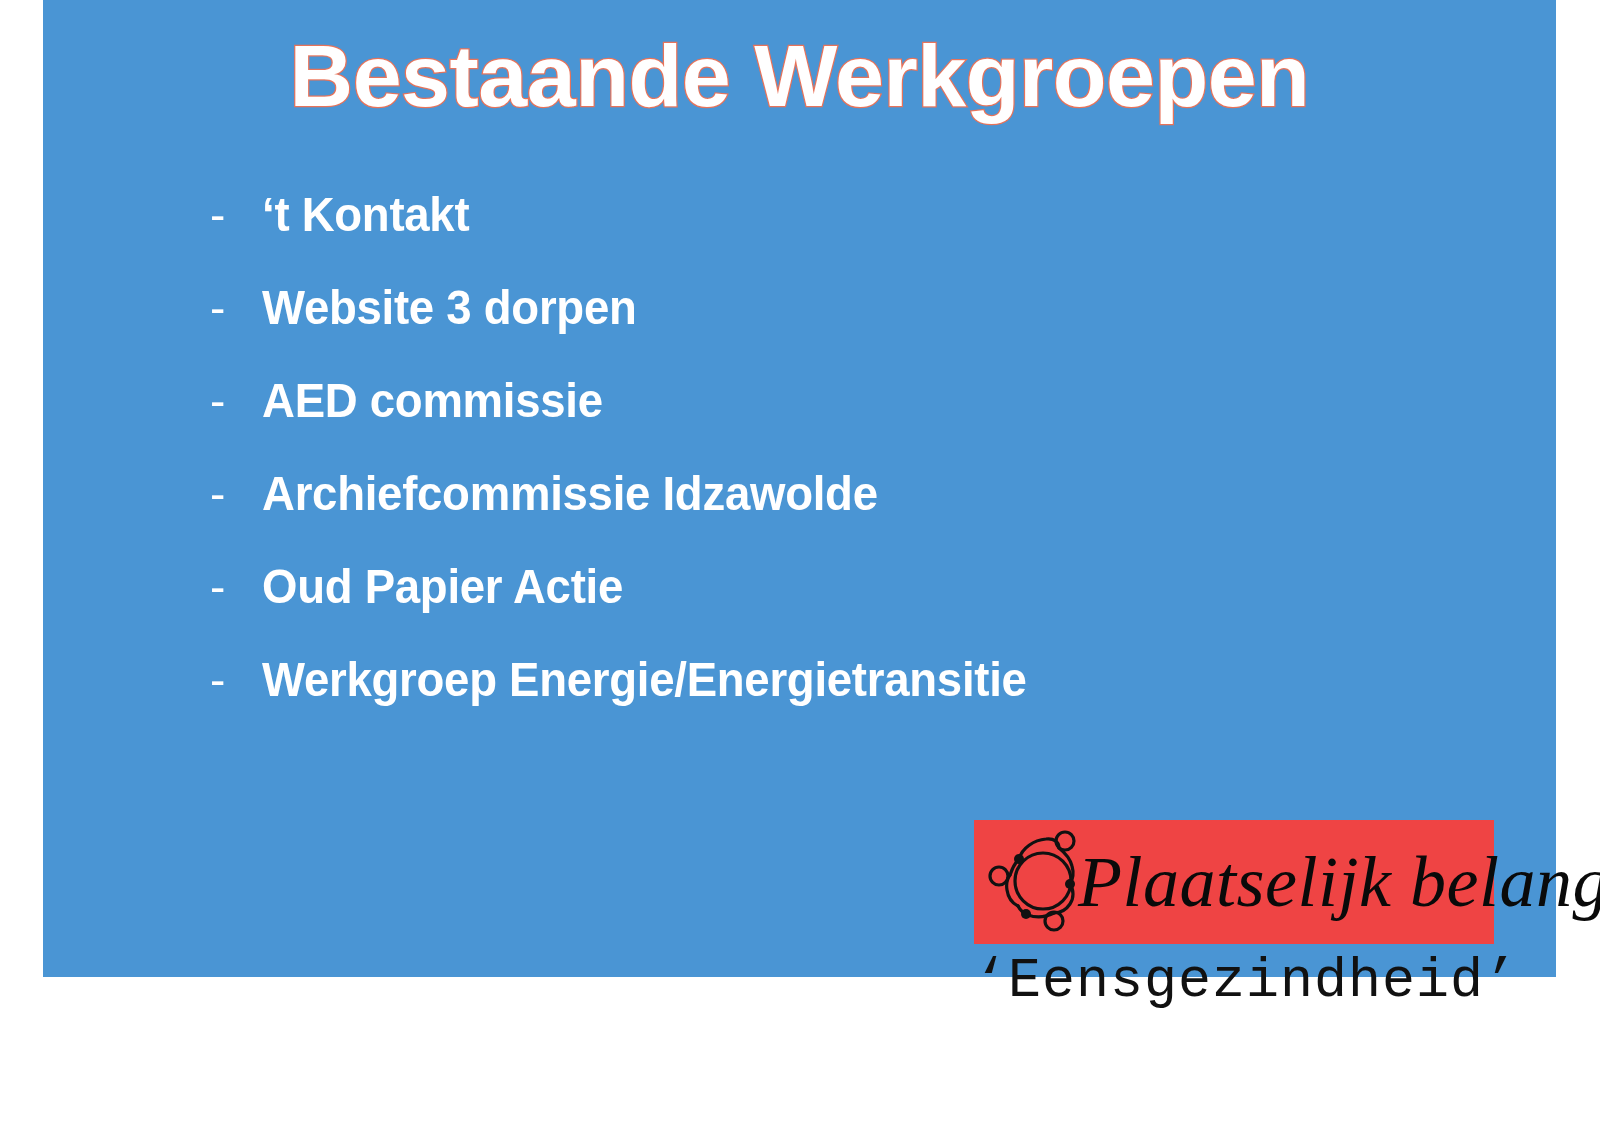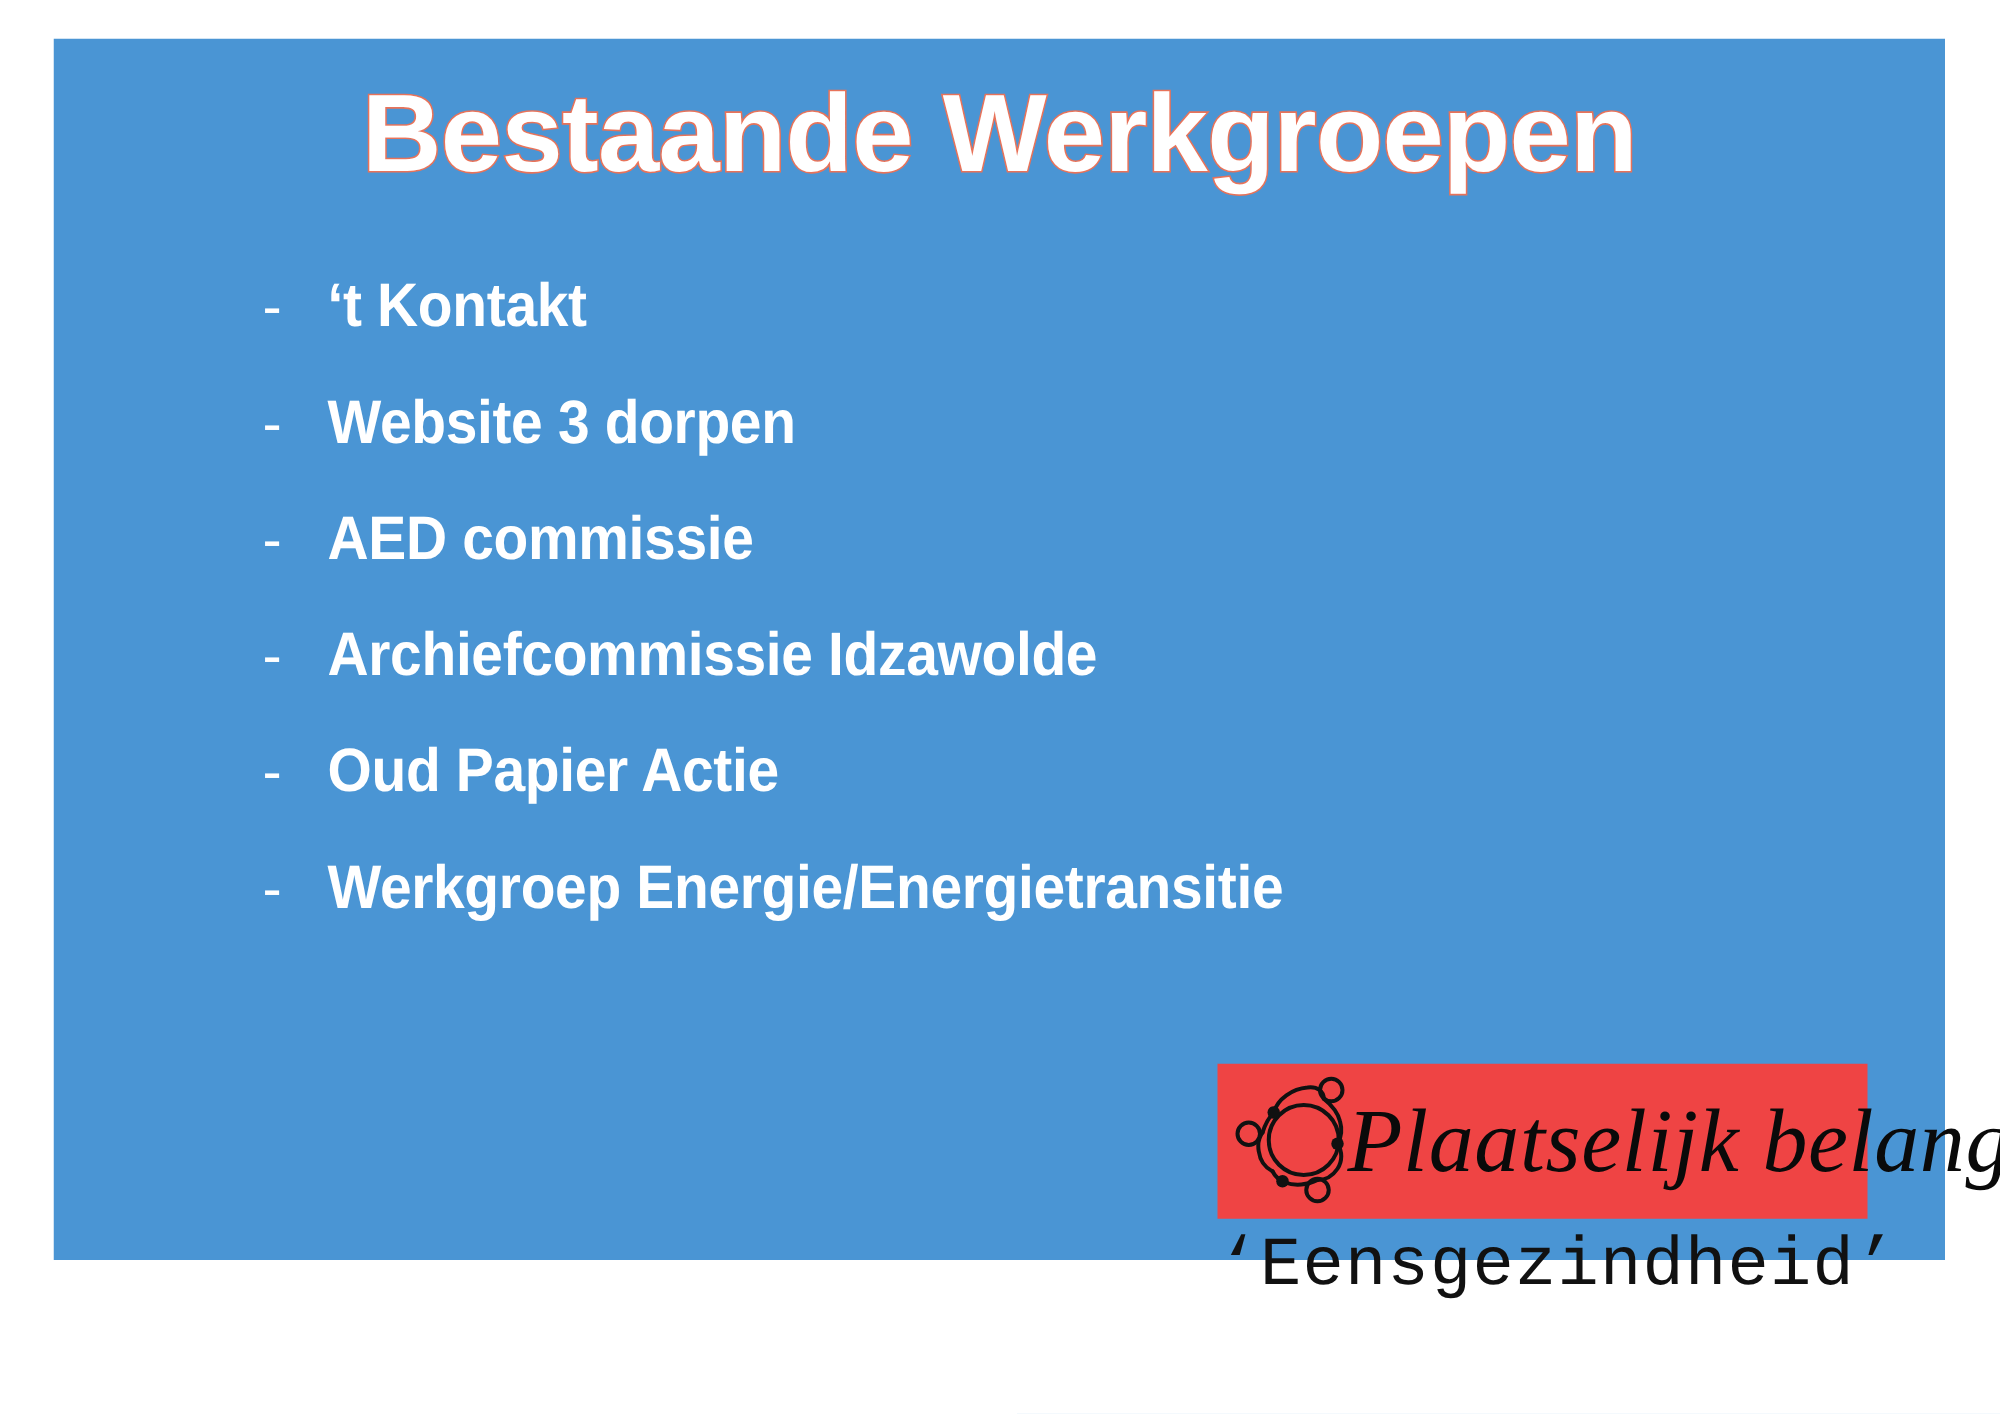--- a/index.html
+++ b/index.html
@@ -15,21 +15,20 @@
     font-family: "Liberation Sans", sans-serif;
     overflow: hidden;
   }
 
   
   .slide {
     position: relative;
     width: 1600px;
     height: 859px;
     background: #ffffff;
-    margin-top: 31px;
   }
 
   
   .panel {
     position: absolute;
     left: 43px;
     top: 0px;
     width: 1513px;
     height: 977px;
     background: #4A95D4;

